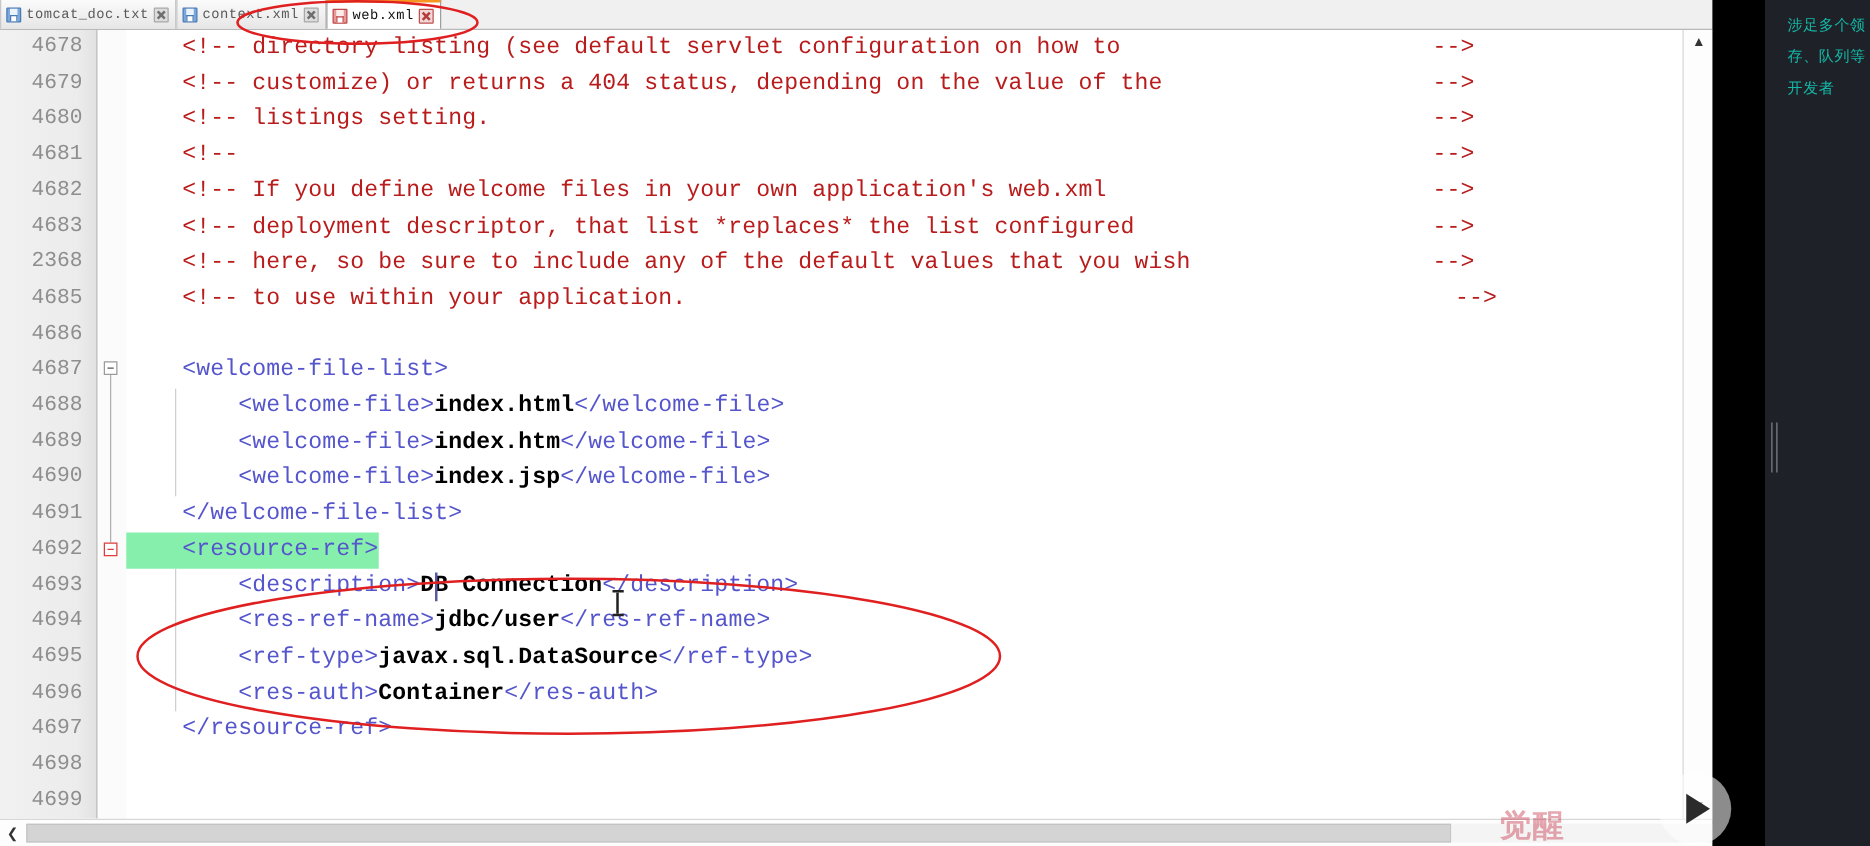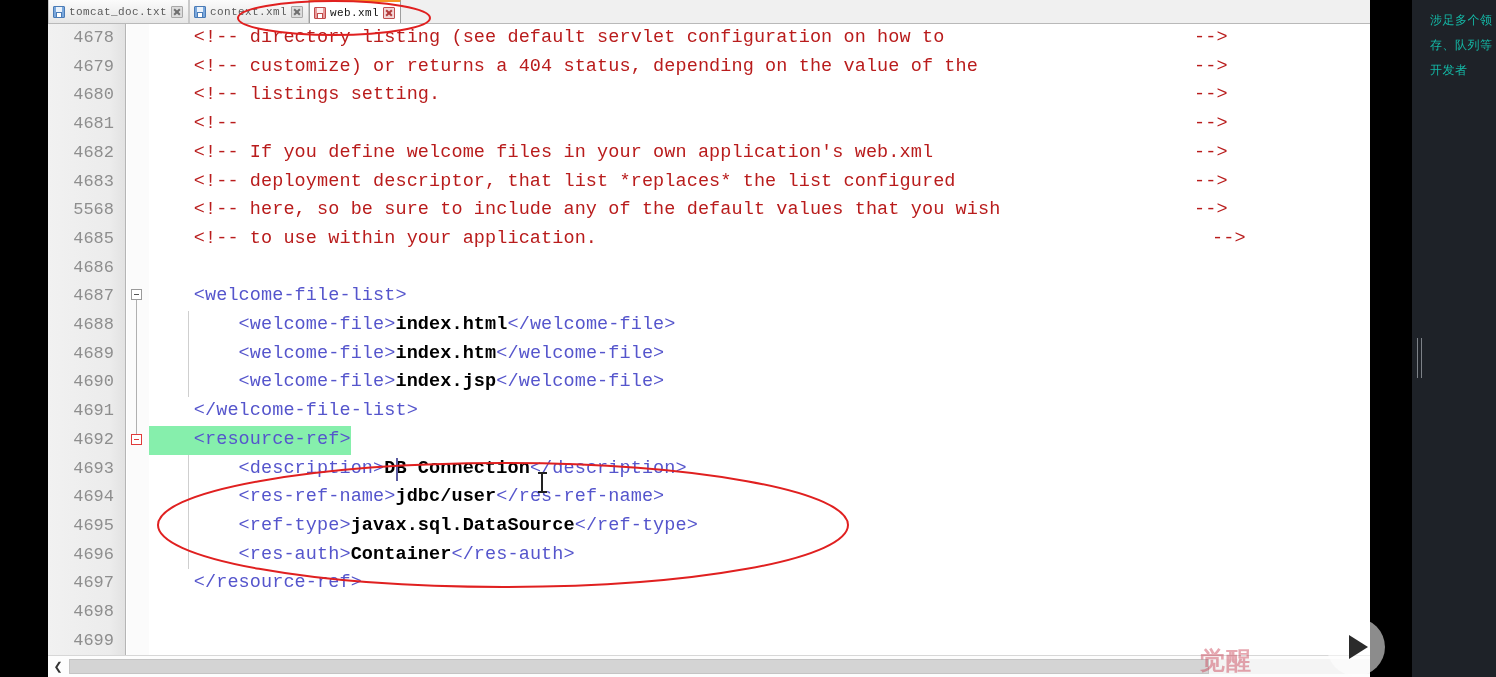--- a/index.html
+++ b/index.html
@@ -5,21 +5,20 @@
   * { margin:0; padding:0; box-sizing:border-box; }
   html,body { width:1496px; height:677px; overflow:hidden; background:#000; }
   body { font-family:"Liberation Sans", sans-serif; }
 
   #root { position:relative; width:1496px; height:677px; }
 
   
   #editor-window {
     position:absolute; left:0; top:0; width:1370px; height:677px;
     background:#ffffff;
-    margin-left:48px;
   }
 
   
   #tab-bar {
     position:absolute; left:0; top:0; width:1370px; height:24px;
     background:#f0f0f0;
     border-bottom:1px solid #b9b9b9;
     display:flex; align-items:flex-end;
   }
   .tab {
@@ -239,21 +238,21 @@
     <div id="code-area">
       <div id="gutter"></div>
       <div id="fold-col"></div>
       <div id="code-scroll">
           <div class="line" style="top: 0px; position: absolute;"><span class="lnum">4678</span><span class="lcontent"><span class="cmt">    &lt;!-- directory listing (see default servlet configuration on how to</span><span class="cmt" style="position: absolute; left: 1045px; top: 0px;">--&gt;</span></span></div>
           <div class="line" style="top: 28.7px; position: absolute;"><span class="lnum">4679</span><span class="lcontent"><span class="cmt">    &lt;!-- customize) or returns a 404 status, depending on the value of the</span><span class="cmt" style="position: absolute; left: 1045px; top: 0px;">--&gt;</span></span></div>
           <div class="line" style="top: 57.4px; position: absolute;"><span class="lnum">4680</span><span class="lcontent"><span class="cmt">    &lt;!-- listings setting.</span><span class="cmt" style="position: absolute; left: 1045px; top: 0px;">--&gt;</span></span></div>
           <div class="line" style="top: 86.1px; position: absolute;"><span class="lnum">4681</span><span class="lcontent"><span class="cmt">    &lt;!--</span><span class="cmt" style="position: absolute; left: 1045px; top: 0px;">--&gt;</span></span></div>
           <div class="line" style="top: 114.8px; position: absolute;"><span class="lnum">4682</span><span class="lcontent"><span class="cmt">    &lt;!-- If you define welcome files in your own application's web.xml</span><span class="cmt" style="position: absolute; left: 1045px; top: 0px;">--&gt;</span></span></div>
           <div class="line" style="top: 143.5px; position: absolute;"><span class="lnum">4683</span><span class="lcontent"><span class="cmt">    &lt;!-- deployment descriptor, that list *replaces* the list configured</span><span class="cmt" style="position: absolute; left: 1045px; top: 0px;">--&gt;</span></span></div>
-          <div class="line" style="top: 172.2px; position: absolute;"><span class="lnum">5568</span><span class="lcontent"><span class="cmt">    &lt;!-- here, so be sure to include any of the default values that you wish</span><span class="cmt" style="position: absolute; left: 1045px; top: 0px;">--&gt;</span></span></div>
+          <div class="line" style="top: 172.2px; position: absolute;"><span class="lnum">2368</span><span class="lcontent"><span class="cmt">    &lt;!-- here, so be sure to include any of the default values that you wish</span><span class="cmt" style="position: absolute; left: 1045px; top: 0px;">--&gt;</span></span></div>
           <div class="line" style="top: 200.9px; position: absolute;"><span class="lnum">4685</span><span class="lcontent"><span class="cmt">    &lt;!-- to use within your application.</span><span class="cmt" style="position: absolute; left: 1063px; top: 0px;">--&gt;</span></span></div>
           <div class="line" style="top: 229.6px; position: absolute;"><span class="lnum">4686</span><span class="lcontent"></span></div>
           <div class="line" style="top: 258.3px; position: absolute;"><span class="lnum">4687</span><span class="lcontent"><span class="tag">    &lt;welcome-file-list&gt;</span></span></div>
           <div class="line" style="top: 287px; position: absolute;"><span class="lnum">4688</span><span class="iguide" style="left: 140px;"></span><span class="lcontent"><span class="tag">        &lt;welcome-file&gt;</span><span class="txt">index.html</span><span class="tag">&lt;/welcome-file&gt;</span></span></div>
           <div class="line" style="top: 315.7px; position: absolute;"><span class="lnum">4689</span><span class="iguide" style="left: 140px;"></span><span class="lcontent"><span class="tag">        &lt;welcome-file&gt;</span><span class="txt">index.htm</span><span class="tag">&lt;/welcome-file&gt;</span></span></div>
           <div class="line" style="top: 344.4px; position: absolute;"><span class="lnum">4690</span><span class="iguide" style="left: 140px;"></span><span class="lcontent"><span class="tag">        &lt;welcome-file&gt;</span><span class="txt">index.jsp</span><span class="tag">&lt;/welcome-file&gt;</span></span></div>
           <div class="line" style="top: 373.1px; position: absolute;"><span class="lnum">4691</span><span class="lcontent"><span class="tag">    &lt;/welcome-file-list&gt;</span></span></div>
           <div class="line hl" style="top: 401.8px; position: absolute;"><span class="lnum">4692</span><span class="lcontent"><span class="tag">    &lt;resource-ref&gt;</span></span></div>
           <div class="line" style="top: 430.5px; position: absolute;"><span class="lnum">4693</span><span class="iguide" style="left: 140px;"></span><span class="lcontent"><span class="tag">        &lt;description&gt;</span><span class="txt">DB Connection</span><span class="tag">&lt;/description&gt;</span></span></div>
           <div class="line" style="top: 459.2px; position: absolute;"><span class="lnum">4694</span><span class="iguide" style="left: 140px;"></span><span class="lcontent"><span class="tag">        &lt;res-ref-name&gt;</span><span class="txt">jdbc/user</span><span class="tag">&lt;/res-ref-name&gt;</span></span></div>

